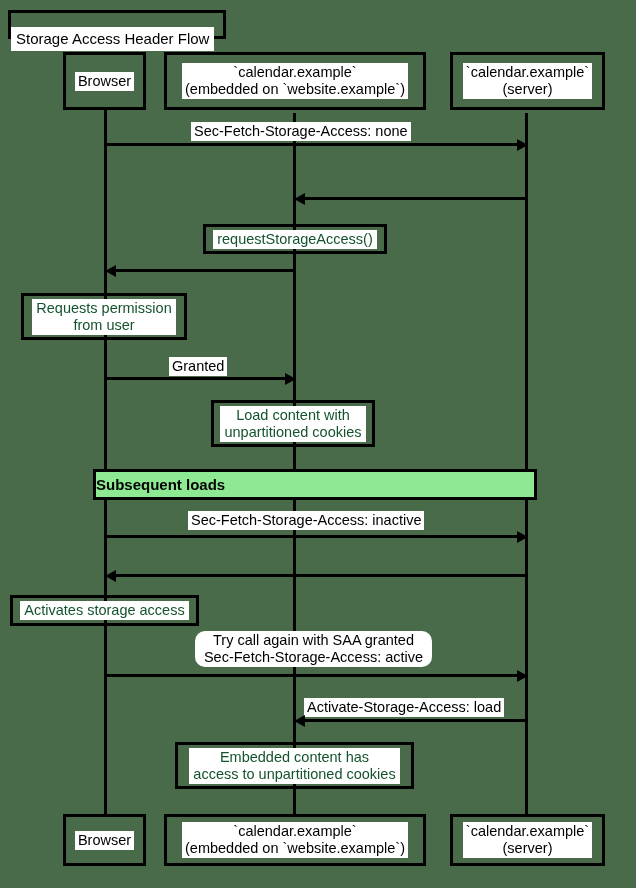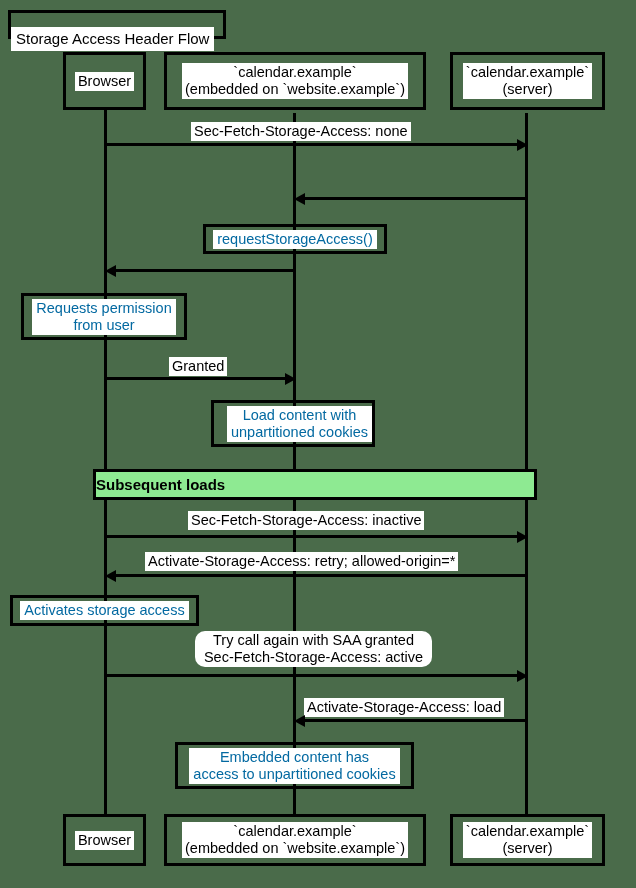--- a/index.html
+++ b/index.html
@@ -65,21 +65,21 @@
     white-space:pre-line;
   }
 
   
   .note{
     border:3px solid #000;
     background:transparent;
     display:flex;align-items:center;justify-content:center;
   }
   .note-label{
-    background:#ffffff;color:#0369a1;
+    background:#ffffff;color:#14532d;
     font-size:14.5px;line-height:17px;
     text-align:center;
     padding:1px 4px;
     white-space:pre-line;
   }
 
   
   .section-banner{
     border:3px solid #000;
     display:flex;align-items:center;justify-content:flex-start;
@@ -130,34 +130,33 @@
 
   <div class="abs note" style="left:21px;top:293px;width:166px;height:47px;">
     <span class="note-label">Requests permission
 from user</span>
   </div>
 
   <div class="abs msg-label" style="left:169px;top:357px;">Granted</div>
   <div class="abs arrow-line" style="left:105px;top:377px;width:184px;"></div>
   <div class="abs arrow-head right" style="left:285px;top:372.5px;"></div>
 
-  <div class="abs note" style="left:211px;top:400px;width:164px;height:47px;justify-content:flex-end;">
+  <div class="abs note" style="left:211px;top:400px;width:164px;height:47px;">
     <span class="note-label">Load content with
 unpartitioned cookies</span>
   </div>
 
   <div class="abs section-banner" style="left:93px;top:469px;width:444px;height:31px;background:#8eea92;">
     <span class="section-banner-label">Subsequent loads</span>
   </div>
 
   <div class="abs msg-label" style="left:188px;top:511px;">Sec-Fetch-Storage-Access: inactive</div>
   <div class="abs arrow-line" style="left:105px;top:535px;width:415px;"></div>
   <div class="abs arrow-head right" style="left:517px;top:530.5px;"></div>
 
-  <div class="abs msg-label" style="left:145px;top:552px;">Activate-Storage-Access: retry; allowed-origin=*</div>
   <div class="abs arrow-line" style="left:114px;top:574px;width:412px;"></div>
   <div class="abs arrow-head left" style="left:105px;top:569.5px;"></div>
 
   <div class="abs note" style="left:10px;top:595px;width:189px;height:31px;">
     <span class="note-label">Activates storage access</span>
   </div>
 
   <div class="abs msg-label" style="left:195px;top:631px;width:237px;border-radius:10px;">Try call again with SAA granted
 Sec-Fetch-Storage-Access: active</div>
   <div class="abs arrow-line" style="left:105px;top:674px;width:415px;"></div>

